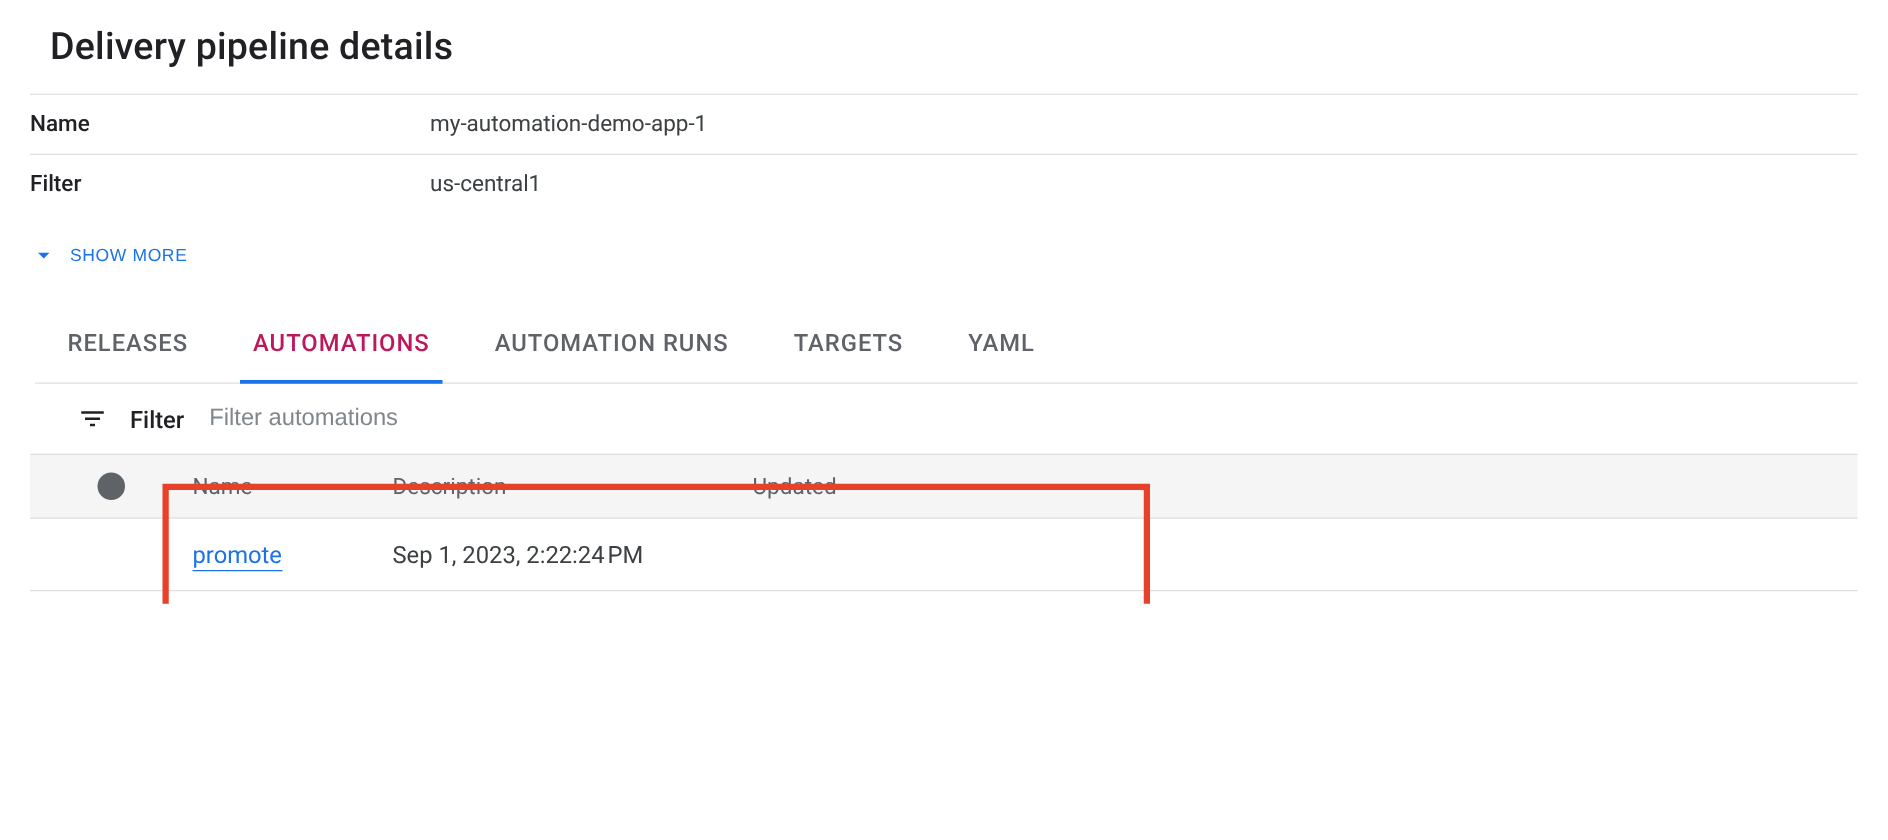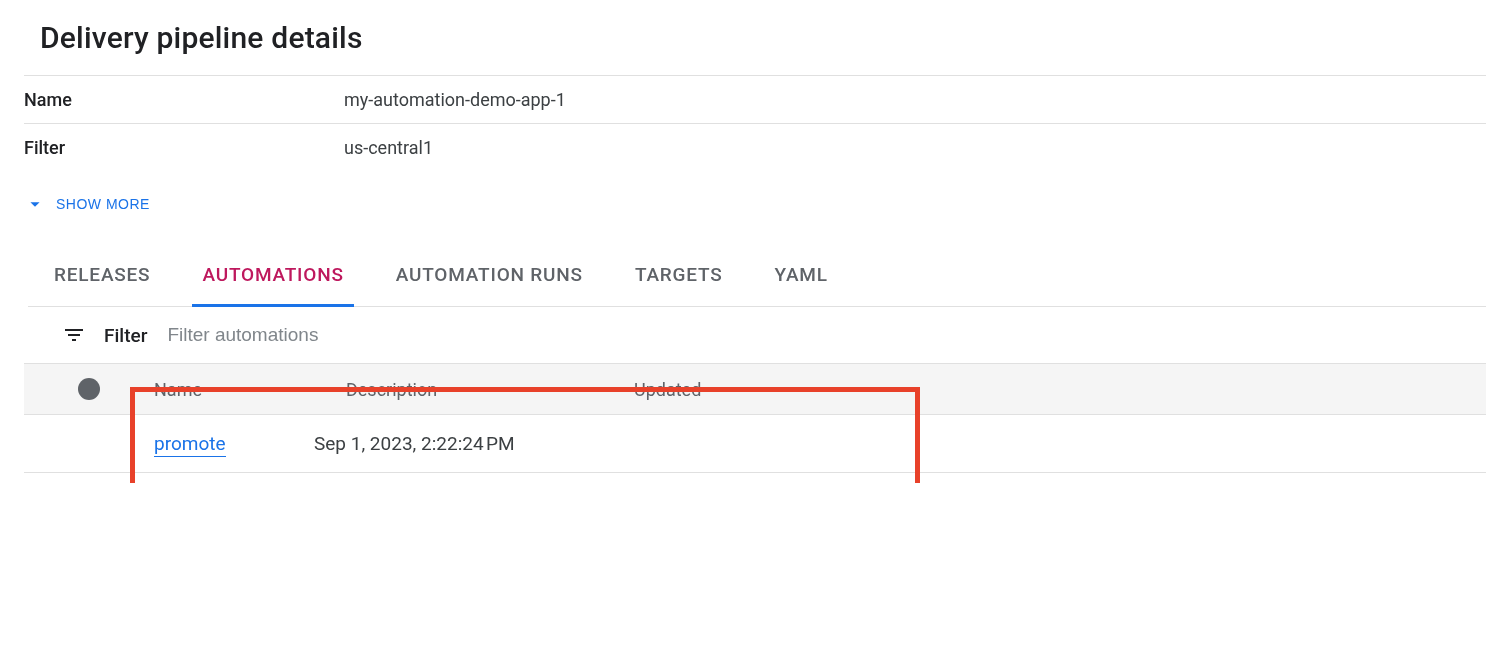--- a/index.html
+++ b/index.html
@@ -99,21 +99,21 @@
     align-items: center;
     background: #f5f5f5;
     border-top: 1px solid #e0e0e0;
     border-bottom: 1px solid #e0e0e0;
     min-height: 52px;
     font-size: 18px;
     color: #5f6368;
   }
   .col-status { width: 130px; display:flex; justify-content:center; }
   .col-name   { width: 160px; }
-  .col-desc   { width: 288px; margin-left: 32px; }
+  .col-desc   { width: 288px; }
   .col-upd    { flex: 1; }
 
   .status-dot {
     width: 22px; height: 22px;
     border-radius: 50%;
     background: #5f6368;
   }
 
   .trow {
     display: flex;

